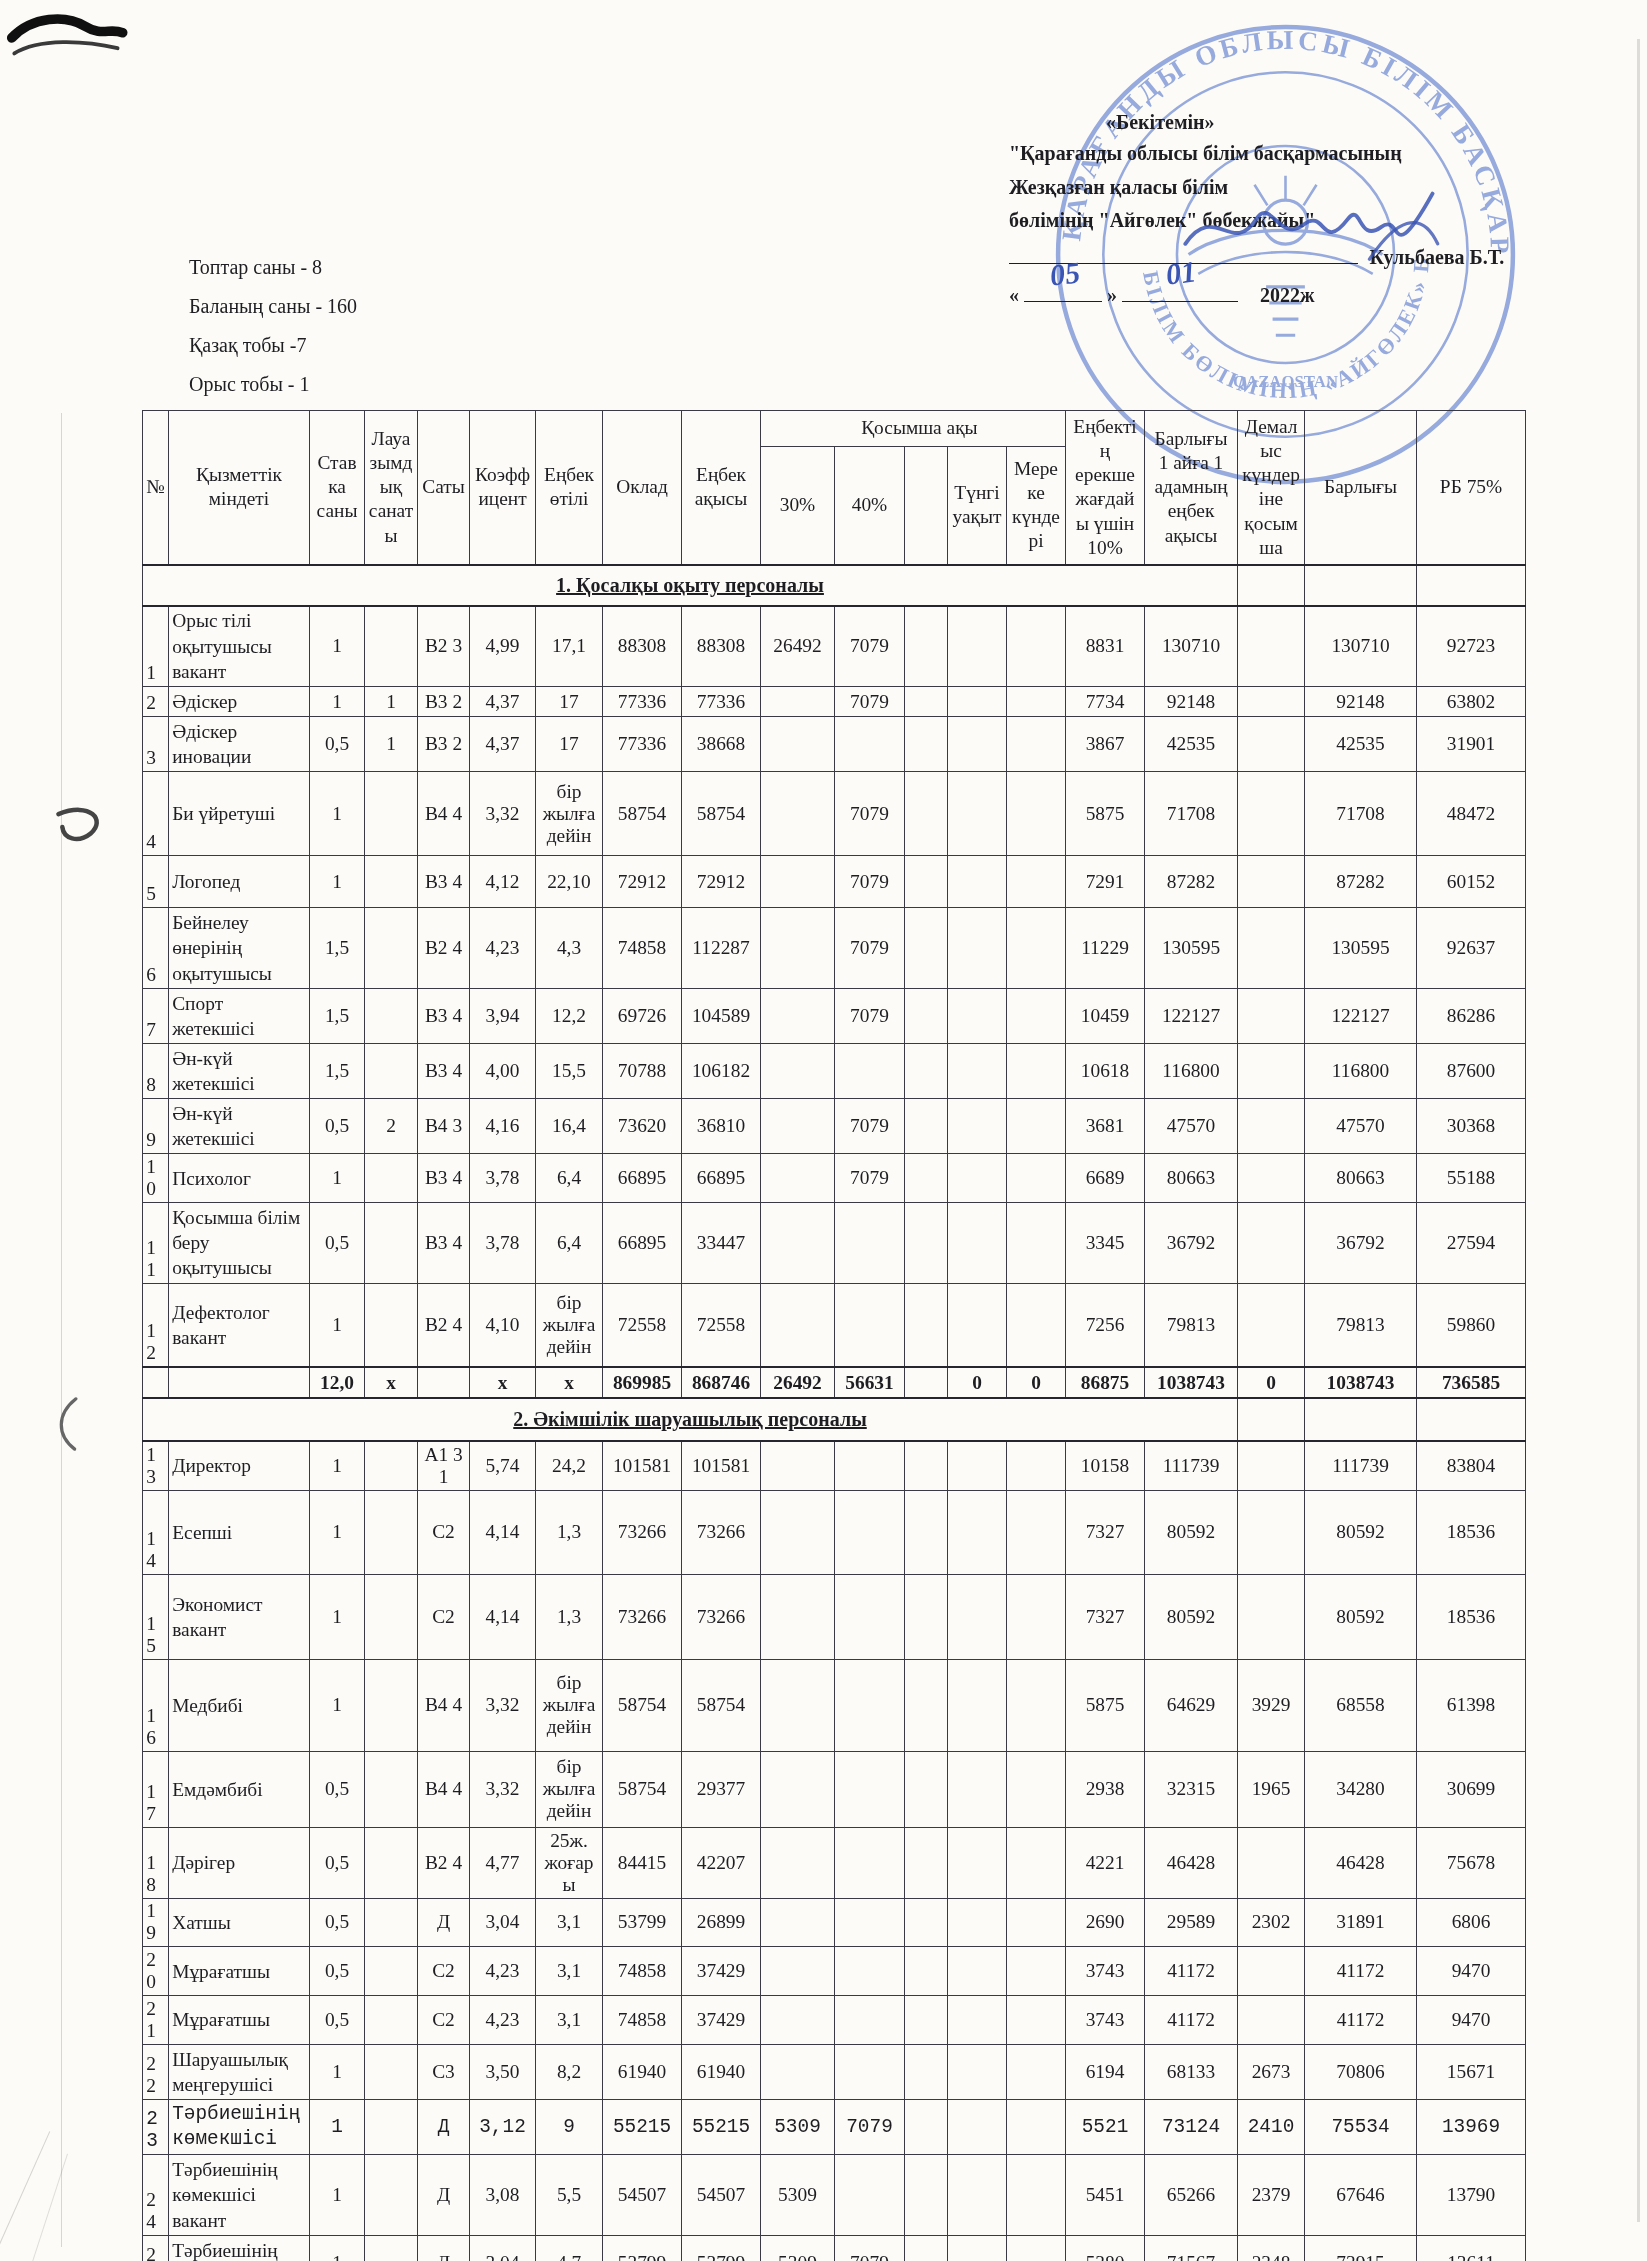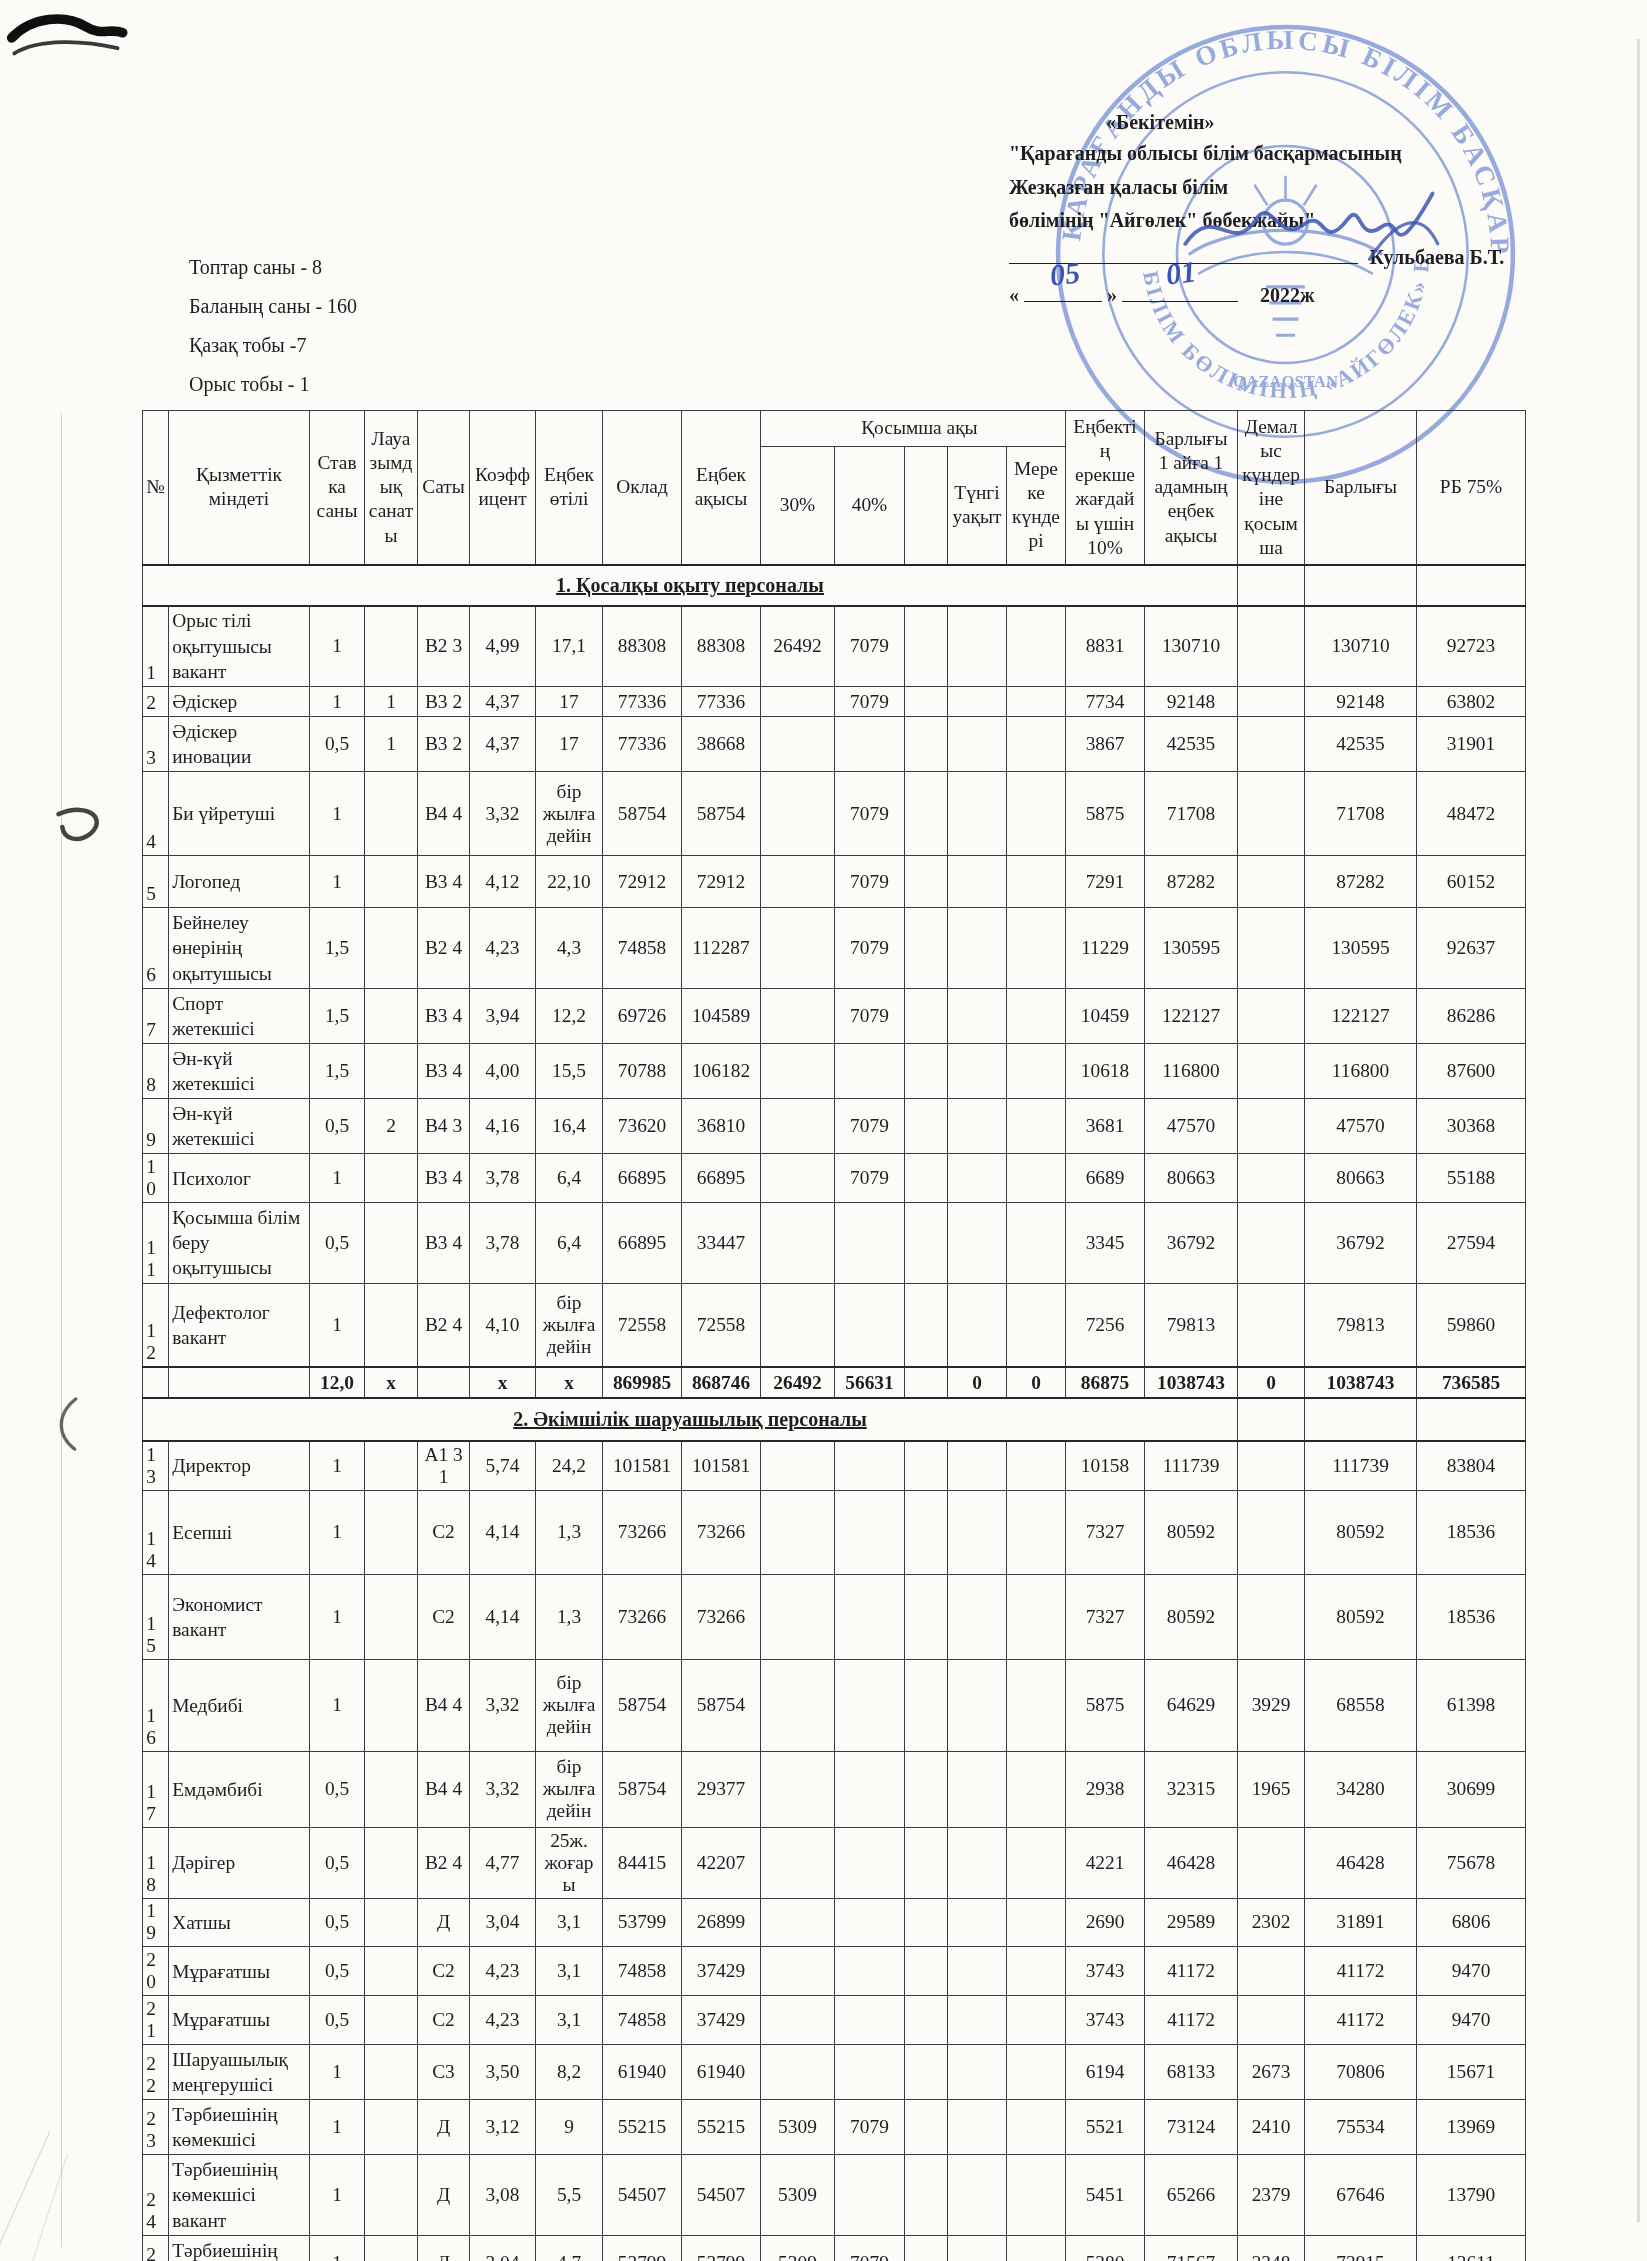--- a/index.html
+++ b/index.html
@@ -60,21 +60,21 @@
   tbody tr:nth-child(5){height:84px;} tbody tr:nth-child(6){height:52px;}
   tbody tr:nth-child(7){height:74px;} tbody tr:nth-child(8){height:36px;}
   tbody tr:nth-child(9){height:43px;}  tbody tr:nth-child(10){height:43px;}
   tbody tr:nth-child(11){height:43px;} tbody tr:nth-child(12){height:56px;}
   tbody tr:nth-child(13){height:84px;}tbody tr:nth-child(14){height:31px;}
   tbody tr:nth-child(15){height:43px;} tbody tr:nth-child(16){height:36px;}
   tbody tr:nth-child(17){height:84px;}tbody tr:nth-child(18){height:85px;}
   tbody tr:nth-child(19){height:92px;}tbody tr:nth-child(20){height:76px;}
   tbody tr:nth-child(21){height:61px;} tbody tr:nth-child(22){height:43px;}
   tbody tr:nth-child(23){height:48px;} tbody tr:nth-child(24){height:47px;}
-  tbody tr:nth-child(25){height:43px;} tbody tr:nth-child(26){height:43px;}
+  tbody tr:nth-child(25){height:43px;} tbody tr:nth-child(26){height:43px;font-family:Liberation Mono, monospace;}
   tbody tr:nth-child(27){height:50px;} tbody tr:nth-child(28){height:43px;}
   tbody tr:nth-child(29){height:43px;} tbody tr:nth-child(30){height:85px;}
 
   
   .artifact{position:absolute;pointer-events:none;}
   .margin-line{left:61px;top:413px;width:1.3px;height:1834px;background:rgba(80,80,80,.22);}
   .edge-shadow{left:1637px;top:39px;width:2.6px;height:2183px;background:rgba(60,60,60,.16);}
   .fold1{left:19.4px;top:2125px;width:1.3px;height:149px;background:rgba(90,90,90,.25);transform:rotate(24deg);}
   .fold2{left:48px;top:2151px;width:1.3px;height:123px;background:rgba(90,90,90,.18);transform:rotate(18deg);}
 </style>

